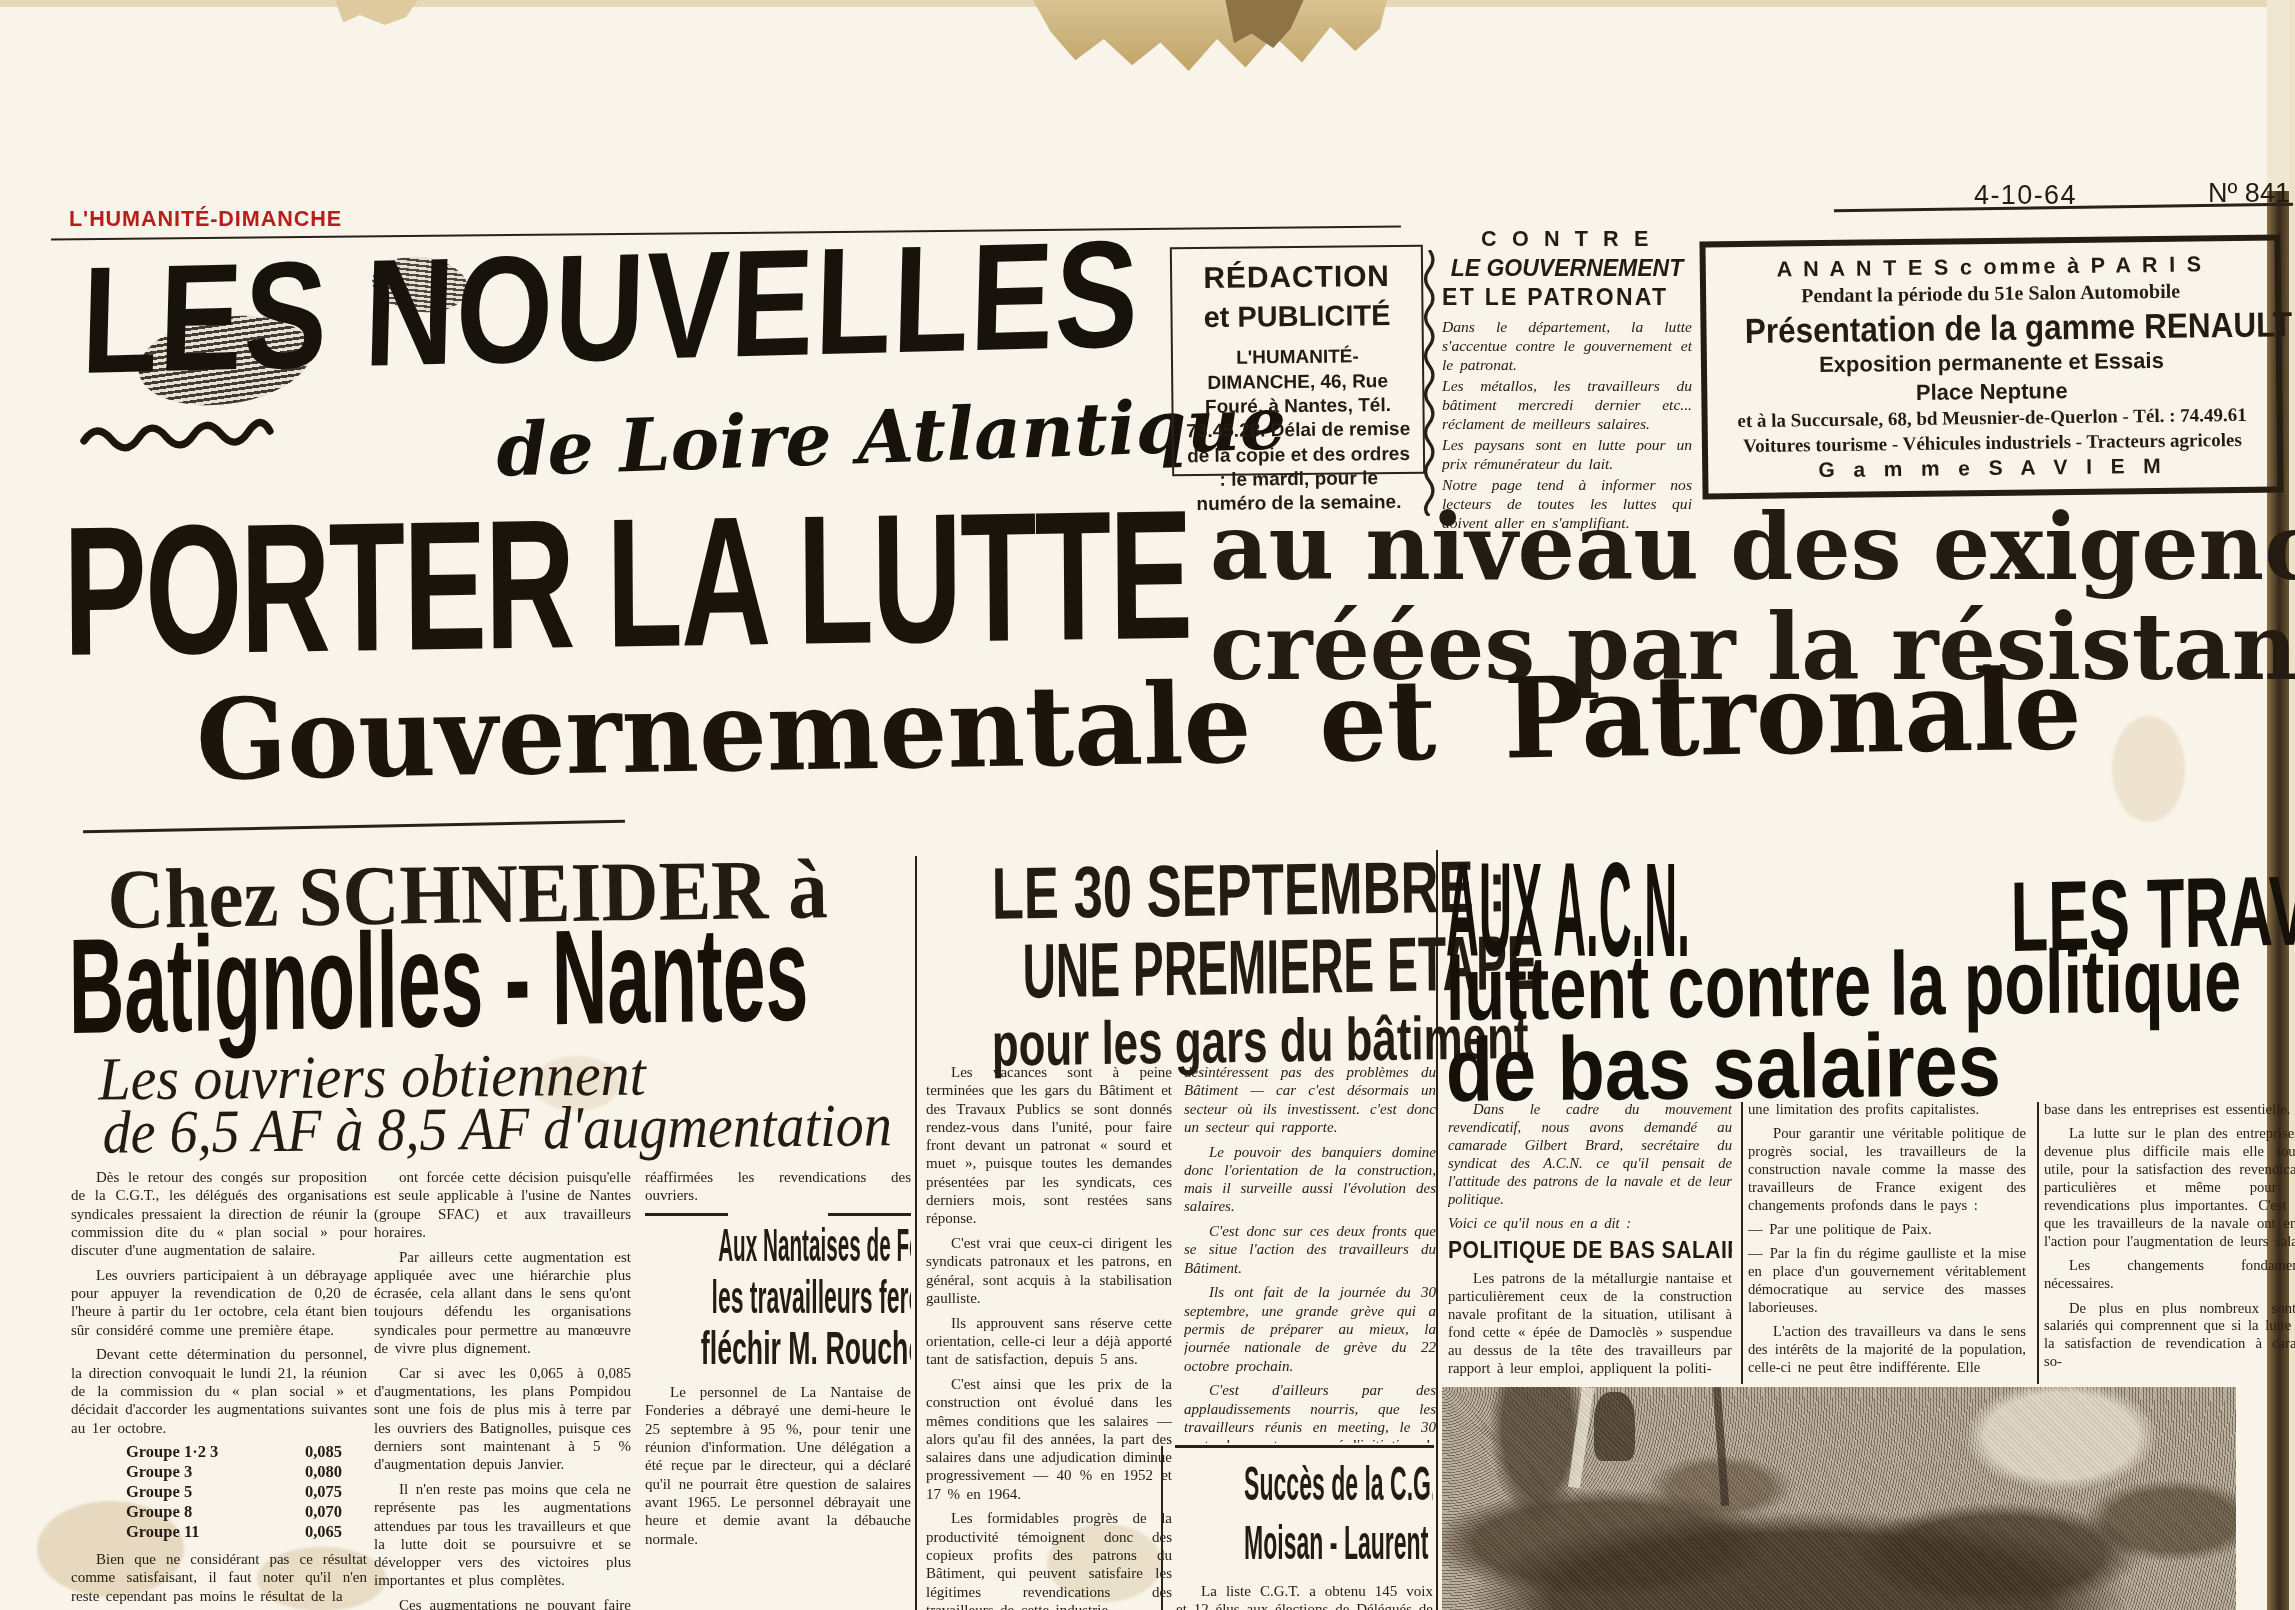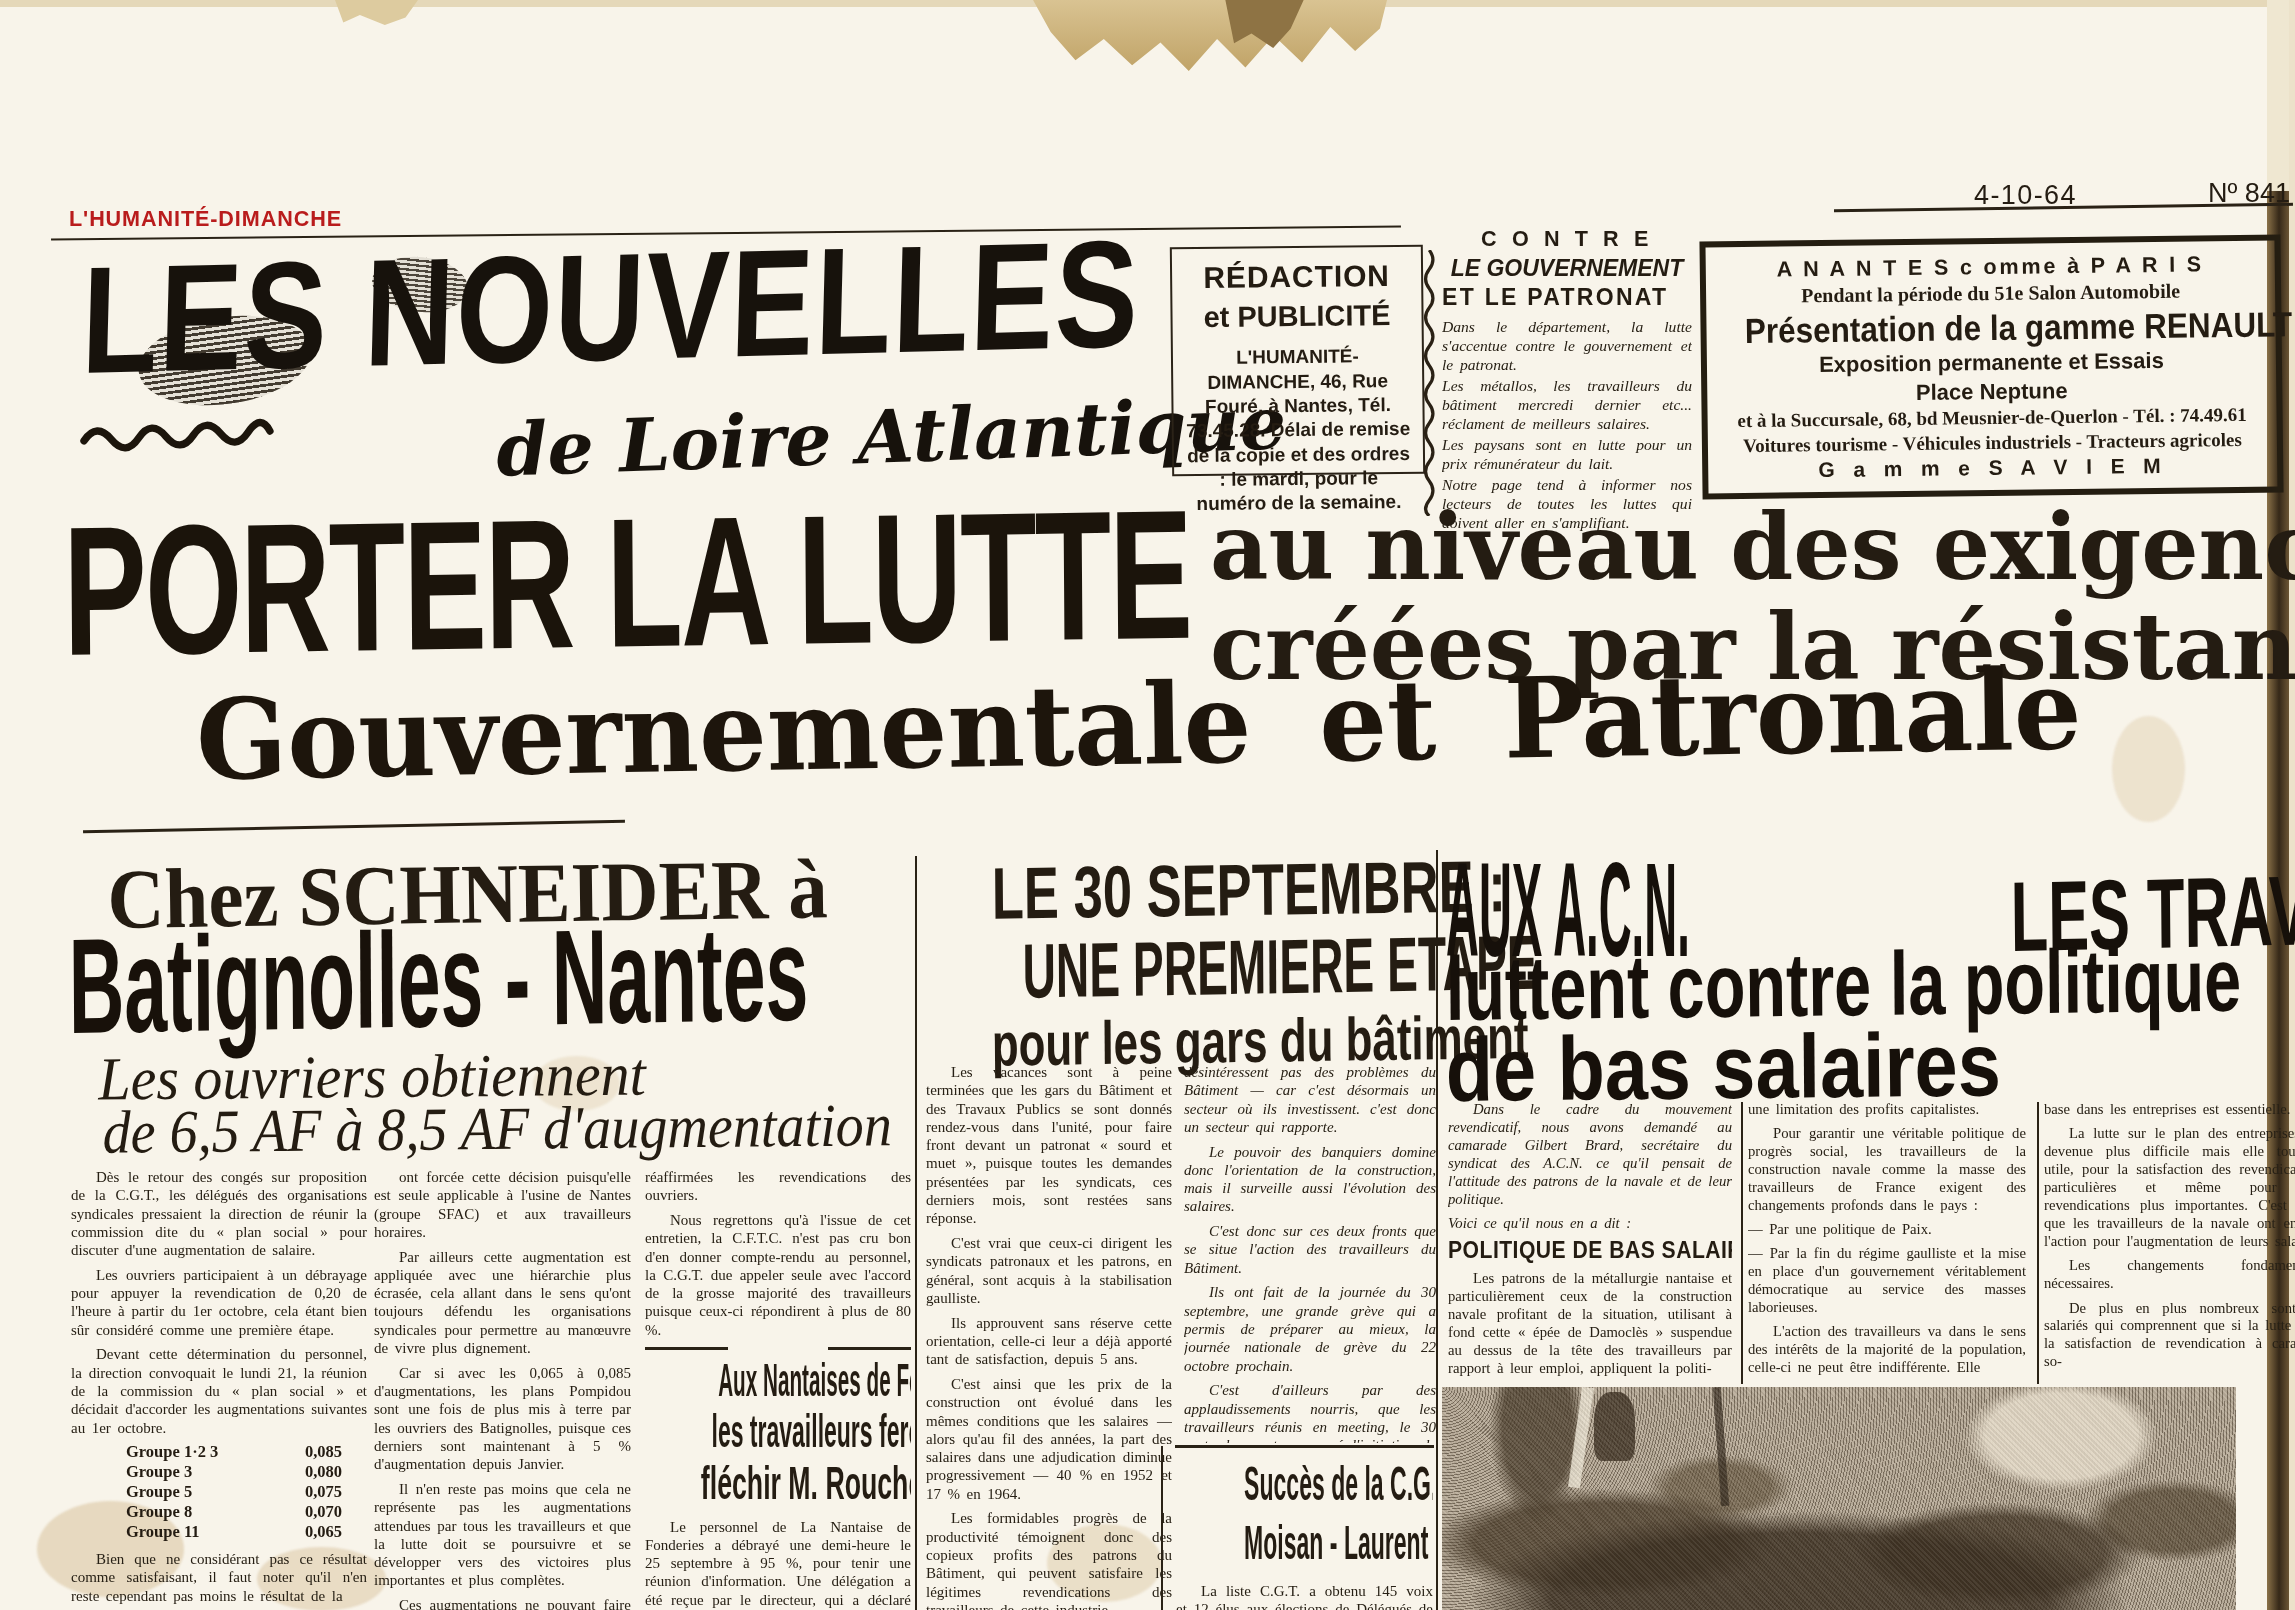--- a/index.html
+++ b/index.html
@@ -166,21 +166,20 @@
   <div class="abs bodycol" style="left:374px;top:1168px;width:257px;height:442px;">
     <p>ont forcée cette décision puisqu'elle est seule applicable à l'usine de Nantes (groupe SFAC) et aux travailleurs horaires.</p>
     <p>Par ailleurs cette augmentation est appliquée avec une hiérarchie plus écrasée, cela allant dans le sens qu'ont toujours défendu les organisations syndicales pour permettre au manœuvre de vivre plus dignement.</p>
     <p>Car si avec les 0,065 à 0,085 d'augmentations, les plans Pompidou sont une fois de plus mis à terre par les ouvriers des Batignolles, puisque ces derniers sont maintenant à 5 % d'augmentation depuis Janvier.</p>
     <p>Il n'en reste pas moins que cela ne représente pas les augmentations attendues par tous les travailleurs et que la lutte doit se poursuivre et se développer vers des victoires plus importantes et plus complètes.</p>
     <p>Ces augmentations ne pouvant faire le compte, c'est pourquoi lors de la visite du directeur général, Monsieur Delpech, les délégués conscients d'interpréter</p>
   </div>
 
   <div class="abs bodycol" style="left:645px;top:1168px;width:266px;height:442px;">
     <p class="noindent">réaffirmées les revendications des ouvriers.</p>
-    <p>Nous regrettons qu'à l'issue de cet entretien, la C.F.T.C. n'est pas cru bon d'en donner compte-rendu au personnel, la C.G.T. due appeler seule avec l'accord de la grosse majorité des travailleurs puisque ceux-ci répondirent à plus de 80 %.</p>
     <div style="display:flex;justify-content:space-between;margin:8.3px 0 4.6px 0;">
       <span class="rule" style="width:83px;height:2.8px;display:inline-block;"></span>
       <span class="rule" style="width:83px;height:2.8px;display:inline-block;"></span>
     </div>
     <div style="text-align:center;margin:2.8px 0 8.3px 0;">
       <span class="sqc sans b" style="font-size:46px;line-height:1.12;transform:scaleX(.45);">Aux Nantaises de Fonderies</span>
       <span class="sqc sans b" style="font-size:46px;line-height:1.12;transform:scaleX(.5);">les travailleurs feront</span>
       <span class="sqc sans b" style="font-size:46px;line-height:1.12;transform:scaleX(.58);">fléchir M. Rouchet</span>
     </div>
     <p>Le personnel de La Nantaise de Fonderies a débrayé une demi-heure le 25 septembre à 95 %, pour tenir une réunion d'information. Une délégation a été reçue par le directeur, qui a déclaré qu'il ne pourrait être question de salaires avant 1965. Le personnel débrayait une heure et demie avant la débauche normale.</p>

